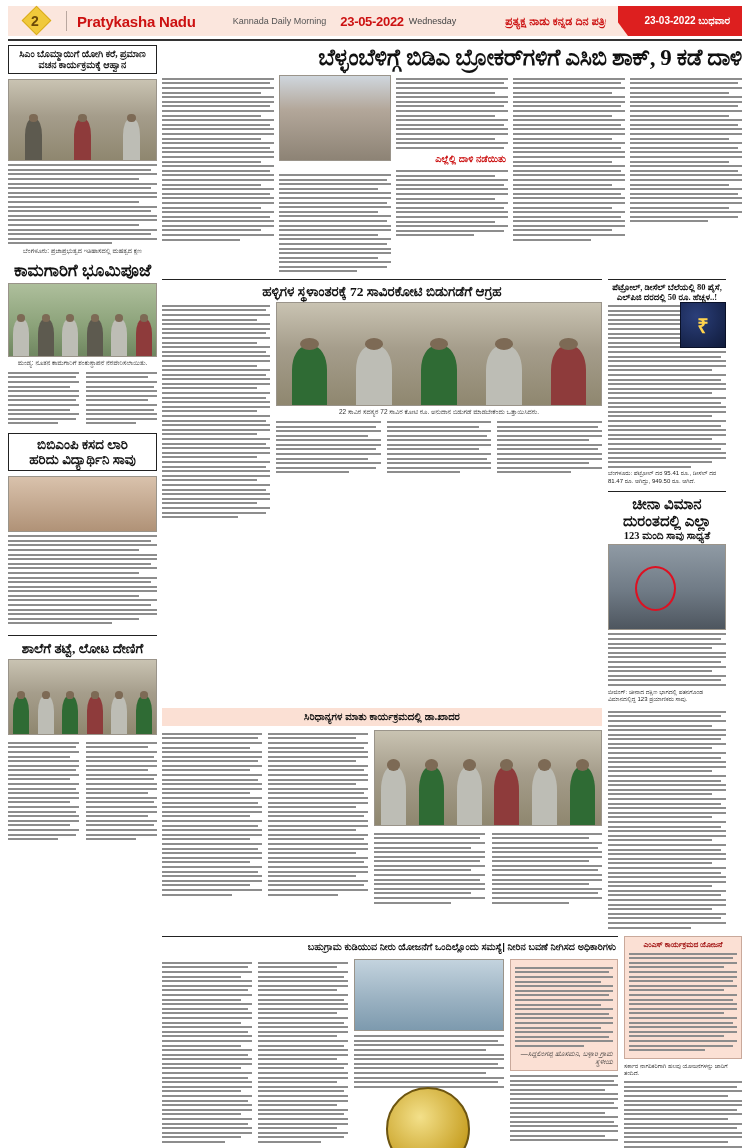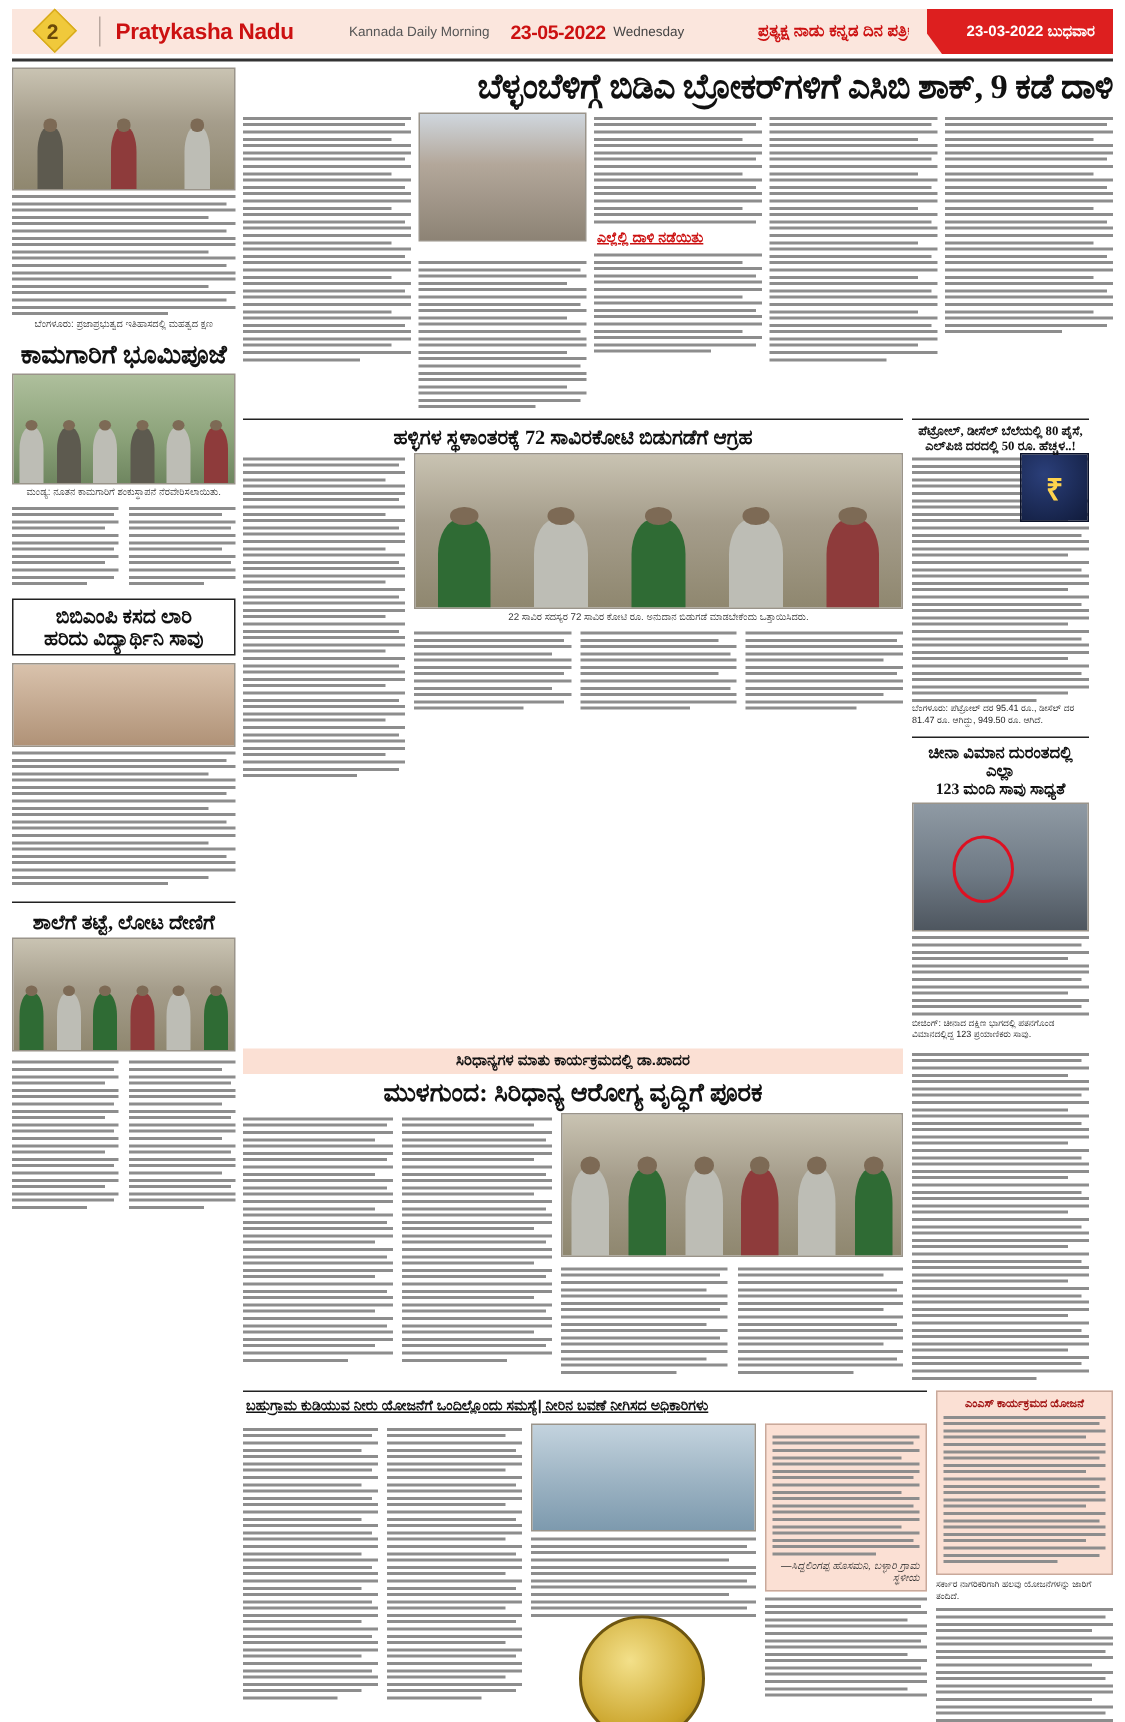--- a/index.html
+++ b/index.html
@@ -41,21 +41,21 @@
 
   .hl-sm { font-size:9.5px; }
   .hl-md { font-size:13.5px; }
   .hl-lg { font-size:17px; }
   .hl-xxl { font-size:25px; }
 
   .mainhl { font-family:"Liberation Serif", serif; font-weight:bold; font-size:23px; text-align:right;
             line-height:1.1; letter-spacing:-0.4px; }
 
   .kicker { background:#fbe0d4; text-align:center; font-weight:bold; font-size:10px; padding:3px 2px; margin-bottom:3px; }
-  .kicker2 { text-align:left; font-weight:bold; font-size:9.5px; padding:2px;text-decoration:underline; }
+  .kicker2 { text-align:right; font-weight:bold; font-size:9.5px; padding:2px; }
 
   
   .body { font-size:0; line-height:0; }
   .ln { height:2px; background:#8d8d8d; margin:2.6px 0; }
   .ln.s1 { width:100%; } .ln.s2 { width:96%; } .ln.s3 { width:88%; } .ln.s4 { width:70%; }
   .cols2 { display:flex; gap:7px; } .cols2 > div { flex:1; }
   .cols3 { display:flex; gap:6px; } .cols3 > div { flex:1; }
   .cols4 { display:flex; gap:5px; } .cols4 > div { flex:1; }
 
   .cap { font-size:6.5px; color:#333; text-align:center; line-height:1.25; margin-top:2px; }
@@ -101,20 +101,23 @@
     <span class="hday">Wednesday</span>
     <span class="knhead">ಪ್ರತ್ಯಕ್ಷ ನಾಡು ಕನ್ನಡ ದಿನ ಪತ್ರಿಕೆ</span>
     <div class="redbanner">23-03-2022 ಬುಧವಾರ</div>
   </div>
   <div class="hrule"></div>
 
   <div class="grid">
 
     <div class="colL">
 
+      <div class="box">
+        <div class="hl hl-sm">ಸಿಎಂ ಬೊಮ್ಮಾಯಿಗೆ ಯೋಗಿ ಕರೆ, ಪ್ರಮಾಣ ವಚನ ಕಾರ್ಯಕ್ರಮಕ್ಕೆ ಆಹ್ವಾನ</div>
+      </div>
       <div class="photo ph-people" style="height:82px">
         <div class="figs">
             <div class="fig">
               <i></i>
             </div>
             <div class="fig r">
               <i></i>
             </div>
             <div class="fig w">
               <i></i>
@@ -658,21 +661,21 @@
               <div class="ln s1"></div>
               <div class="ln s2"></div>
             <div class="ln s1"></div>
               <div class="ln s1"></div>
               <div class="ln s3"></div>
               <div class="ln s4"></div>
           </div>
           <div class="tinytxt">ಬೆಂಗಳೂರು: ಪೆಟ್ರೋಲ್ ದರ 95.41 ರೂ., ಡೀಸೆಲ್ ದರ 81.47 ರೂ. ಆಗಿದ್ದು, 949.50 ರೂ. ಆಗಿದೆ.</div>
 
           <div style="height:5px"></div>
-          <div class="hl" style="font-size:11px;border-top:1.5px solid #222;padding-top:4px">ಚೀನಾ ವಿಮಾನ ದುರಂತದಲ್ಲಿ ಎಲ್ಲಾ</div>
+          <div class="hl" style="font-size:15px;border-top:1.5px solid #222;padding-top:4px">ಚೀನಾ ವಿಮಾನ ದುರಂತದಲ್ಲಿ ಎಲ್ಲಾ</div>
           <div class="hl" style="font-size:10.5px">123 ಮಂದಿ ಸಾವು ಸಾಧ್ಯತೆ</div>
           <div class="photo ph-smoke" style="height:86px;margin-top:3px">
             <div class="redcircle"></div>
           </div>
           <div class="body" style="margin-top:3px">
             <div class="ln s1"></div>
               <div class="ln s2"></div>
               <div class="ln s1"></div>
               <div class="ln s3"></div>
             <div class="ln s1"></div>
@@ -686,21 +689,20 @@
           </div>
           <div class="tinytxt">ಬೀಜಿಂಗ್: ಚೀನಾದ ದಕ್ಷಿಣ ಭಾಗದಲ್ಲಿ ಪತನಗೊಂಡ ವಿಮಾನದಲ್ಲಿದ್ದ 123 ಪ್ರಯಾಣಿಕರು ಸಾವು.</div>
         </div>
       </div>
 
       <div style="height:4px"></div>
 
       <div style="display:flex;gap:6px">
         <div class="colC">
           <div class="kicker">ಸಿರಿಧಾನ್ಯಗಳ ಮಾತು ಕಾರ್ಯಕ್ರಮದಲ್ಲಿ ಡಾ.ಖಾದರ</div>
-          <div class="hl hl-lg">ಮುಳಗುಂದ: ಸಿರಿಧಾನ್ಯ ಆರೋಗ್ಯ ವೃದ್ಧಿಗೆ ಪೂರಕ</div>
           <div style="display:flex;gap:6px;margin-top:4px">
             <div style="width:100px">
               <div class="body">
                 <div class="ln s1"></div>
                   <div class="ln s2"></div>
                   <div class="ln s1"></div>
                   <div class="ln s3"></div>
                 <div class="ln s1"></div>
                   <div class="ln s1"></div>
                   <div class="ln s2"></div>

